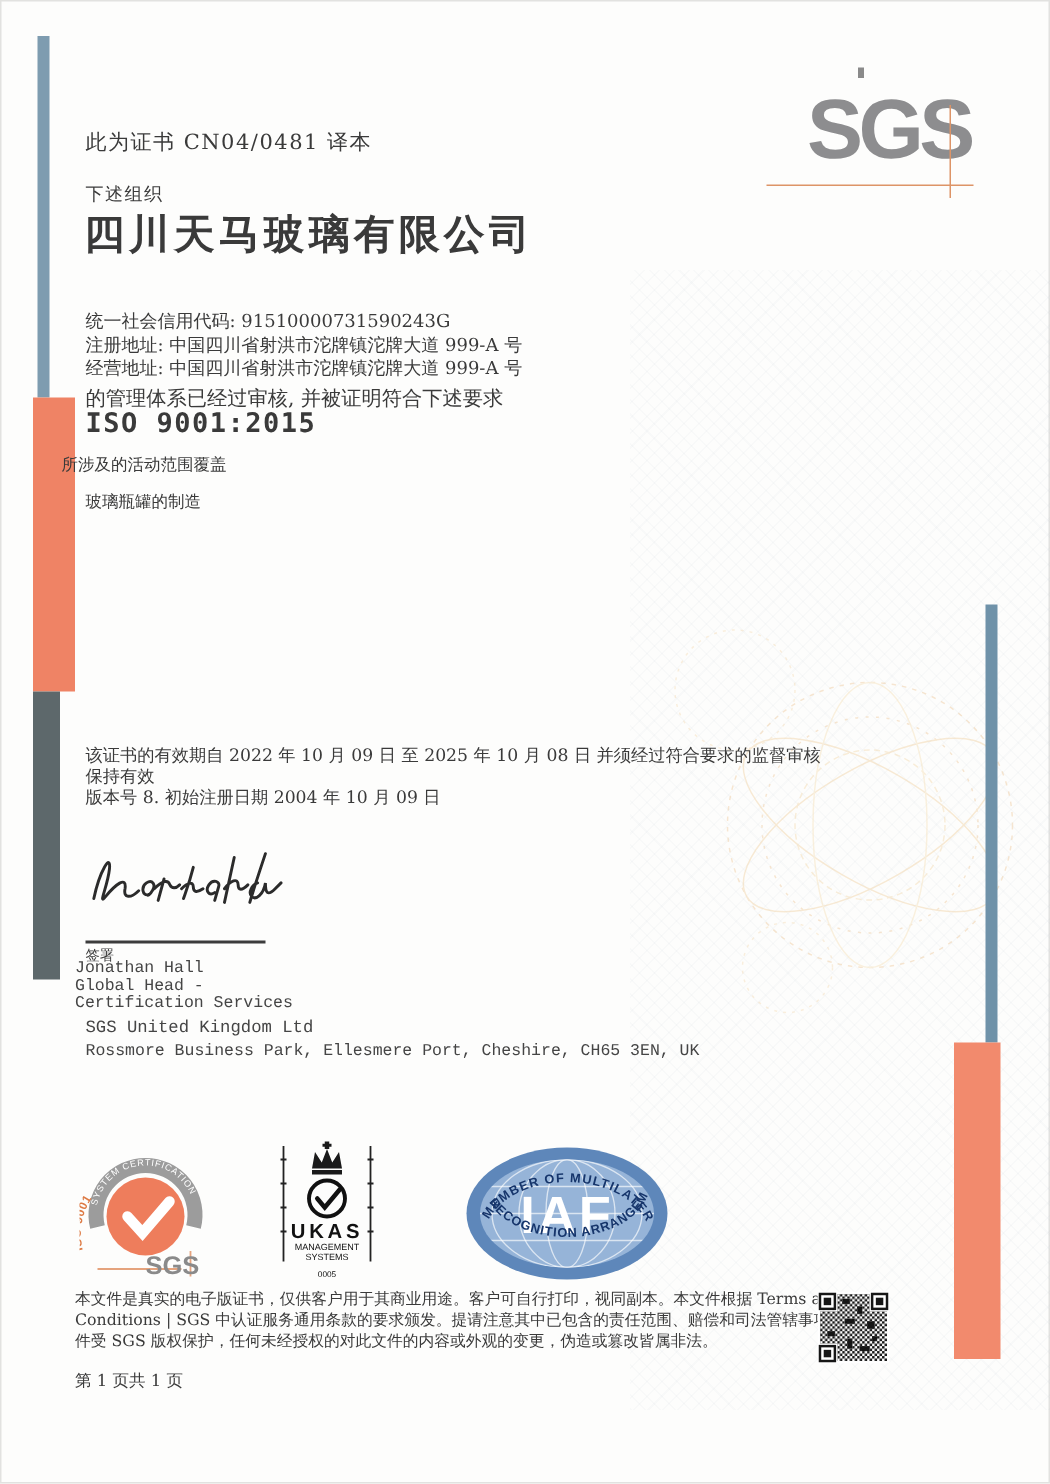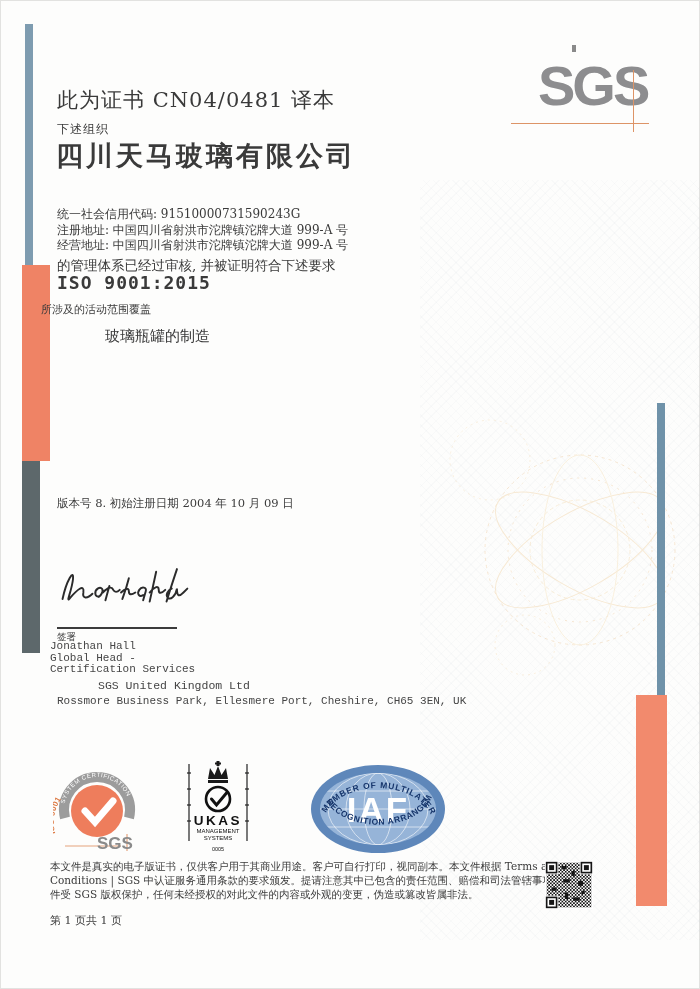--- a/index.html
+++ b/index.html
@@ -19,39 +19,39 @@
   .bar-orange-right{left:636px;top:695px; width:31px; height:211px; background:#f28a6d;}
 
   
   .sgs-wordmark{left:538px; top:58px; font-family:"Liberation Sans",sans-serif;
     font-weight:bold; font-size:56px; line-height:1; letter-spacing:-3px; color:#8d8d8f;}
   .cross-h{left:511px; top:123px; width:138px; height:1px; background:#dd9467;}
   .cross-v{left:633px; top:70px;  width:1px;  height:62px; background:#dd9467;}
   .speck{left:572px; top:45px; width:4px; height:7px; background:#8a8a8a;}
 
   
-  .t-translation{left:57px; top:86px;  font-size:21px; letter-spacing:1px;}
+  .t-translation{left:57px; top:86px;  font-size:14px; letter-spacing:1px;}
   .t-orgintro  {left:57px; top:121px; font-size:12px; letter-spacing:1px;}
   .t-orgname   {left:56px; top:138px; font-size:27px; font-weight:bold; letter-spacing:3px;}
   .t-info      {left:57px; top:207px; font-size:12px; line-height:15.5px;}
   .t-audit     {left:57px; top:257px; font-size:13.5px;}
   .t-standard  {left:57px; top:272px; font-size:18px; font-weight:bold;
                 font-family:"DejaVu Sans Mono",monospace; letter-spacing:1px;}
   .t-scopeintro{left:41px; top:302px; font-size:11px;}
-  .t-scope     {left:57px; top:327px; font-size:15px;margin-left:48px;}
+  .t-scope     {left:57px; top:327px; font-size:11px;}
   .t-validity  {left:57px; top:496px; width:495px; font-size:11.5px; line-height:14px;}
 
   .sig-svg     {left:53px; top:560px;}
   .sig-line    {left:57px; top:627px; width:120px; height:0; border-top:2px solid #3c3c3c;}
   .t-sig-label {left:57px; top:631px; font-size:9.5px;}
   .t-sig-block {left:50px; top:641px; font-family:"Liberation Mono",monospace;
                 font-size:11px; line-height:11.5px; color:#454545;}
   .t-issuer    {left:57px; top:680px; font-family:"Liberation Mono",monospace;
                 font-size:11px; line-height:12.5px; color:#454545;}
-  .t-issuer .co{font-size:11.5px; margin-bottom:2px;margin-left:41px;}
+  .t-issuer .co{font-size:11.5px; margin-bottom:2px;}
   .t-verify    {left:50px; top:740px; font-size:12.5px;}
 
   .badge-sgs {left:53px;  top:756px;}
   .badge-ukas{left:186px; top:759px;}
   .badge-iaf {left:308px; top:763px;}
 
   .t-footer    {left:50px; top:860px; width:540px; font-size:10.5px; line-height:13.8px;}
   .qr          {left:545px; top:861px;}
   .t-pagenum   {left:50px; top:913px; font-size:11px;}
 
@@ -101,20 +101,21 @@
     <div>注册地址: 中国四川省射洪市沱牌镇沱牌大道 999-A 号</div>
     <div>经营地址: 中国四川省射洪市沱牌镇沱牌大道 999-A 号</div>
   </div>
 
   <div class="abs t-audit">的管理体系已经过审核, 并被证明符合下述要求</div>
   <div class="abs t-standard">ISO 9001:2015</div>
   <div class="abs t-scopeintro">所涉及的活动范围覆盖</div>
   <div class="abs t-scope">玻璃瓶罐的制造</div>
 
   <div class="abs t-validity">
+    <div>该证书的有效期自 2022 年 10 月 09 日 至 2025 年 10 月 08 日 并须经过符合要求的监督审核保持有效</div>
     <div>版本号 8. 初始注册日期 2004 年 10 月 09 日</div>
   </div>
 
   <svg class="abs sig-svg" width="140" height="52" viewBox="0 0 105 40">
     <path d="M6,30 C9,16 15,6 14,15 C13,24 8,34 12,29 C17,23 23,18 22,25 C21,30 25,30 29,26
              M34,28 c-3,1 -4,-4 -1,-6 c3,-2 5,1 3,4 c-1,2 -3,3 -2,2
              M42,20 l-3,11
              M37,25 c4,-4 7,-5 8,-2 c1,2 3,2 5,0
              M57,14 c-2,8 -4,13 -5,16
              M51,25 c3,-3 6,-4 6,-1 c0,3 2,3 5,1

